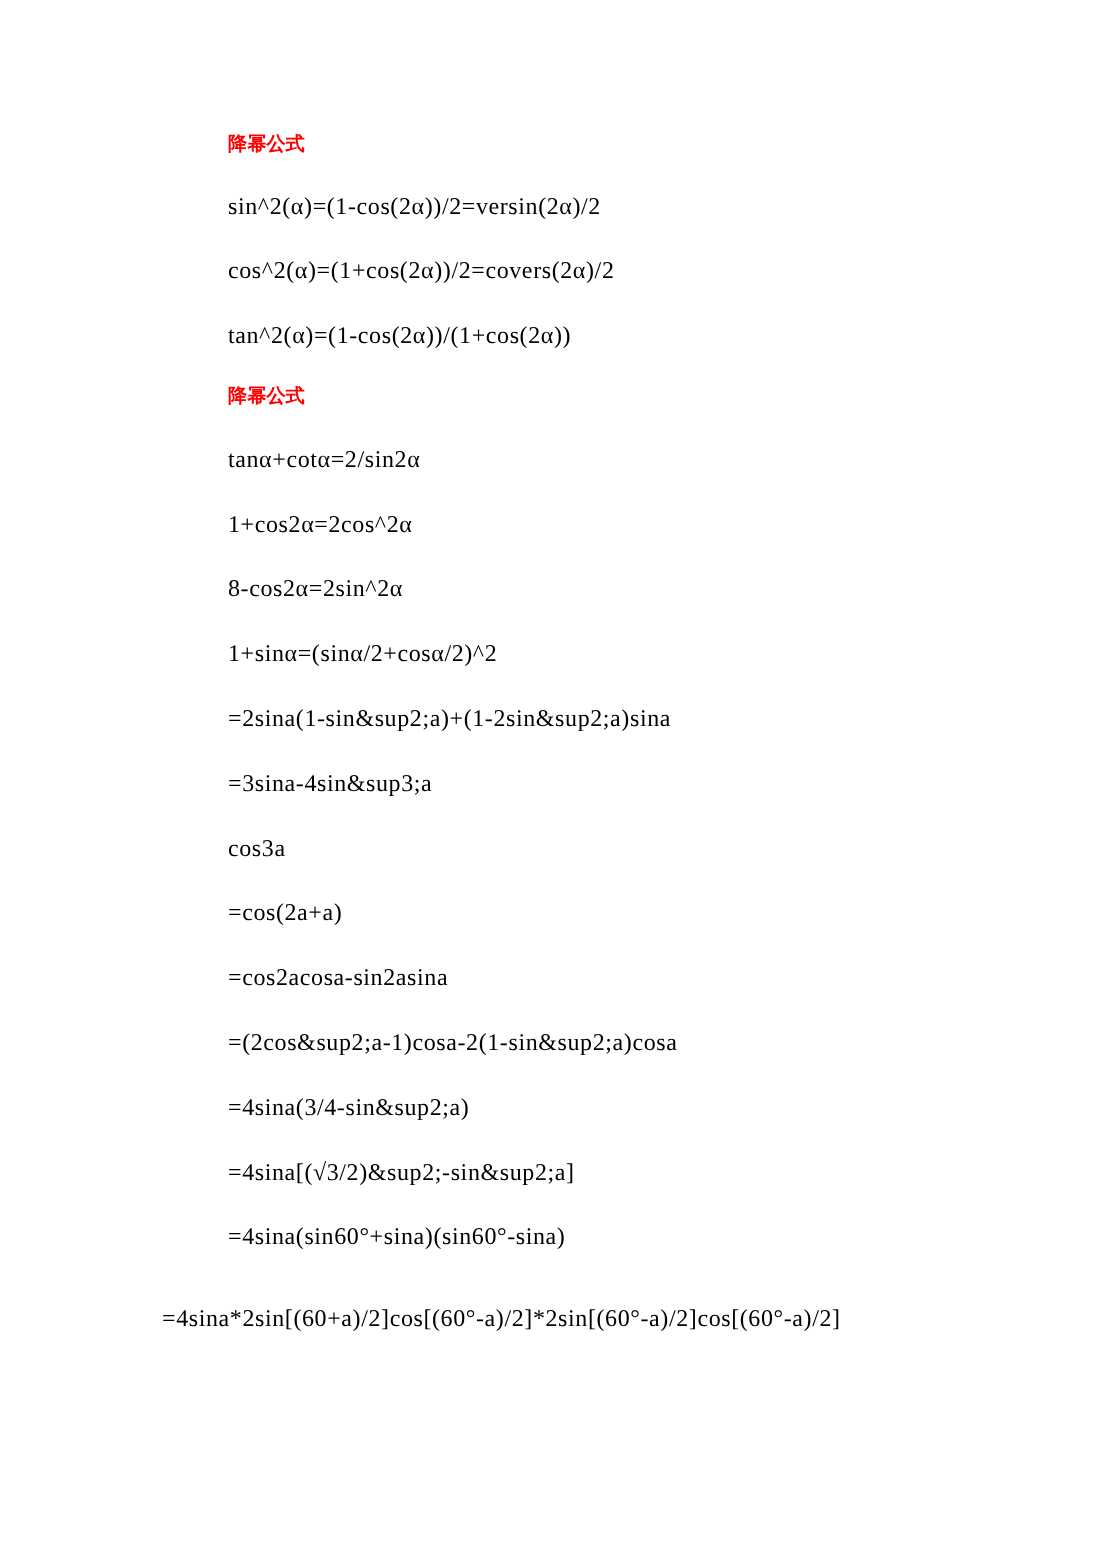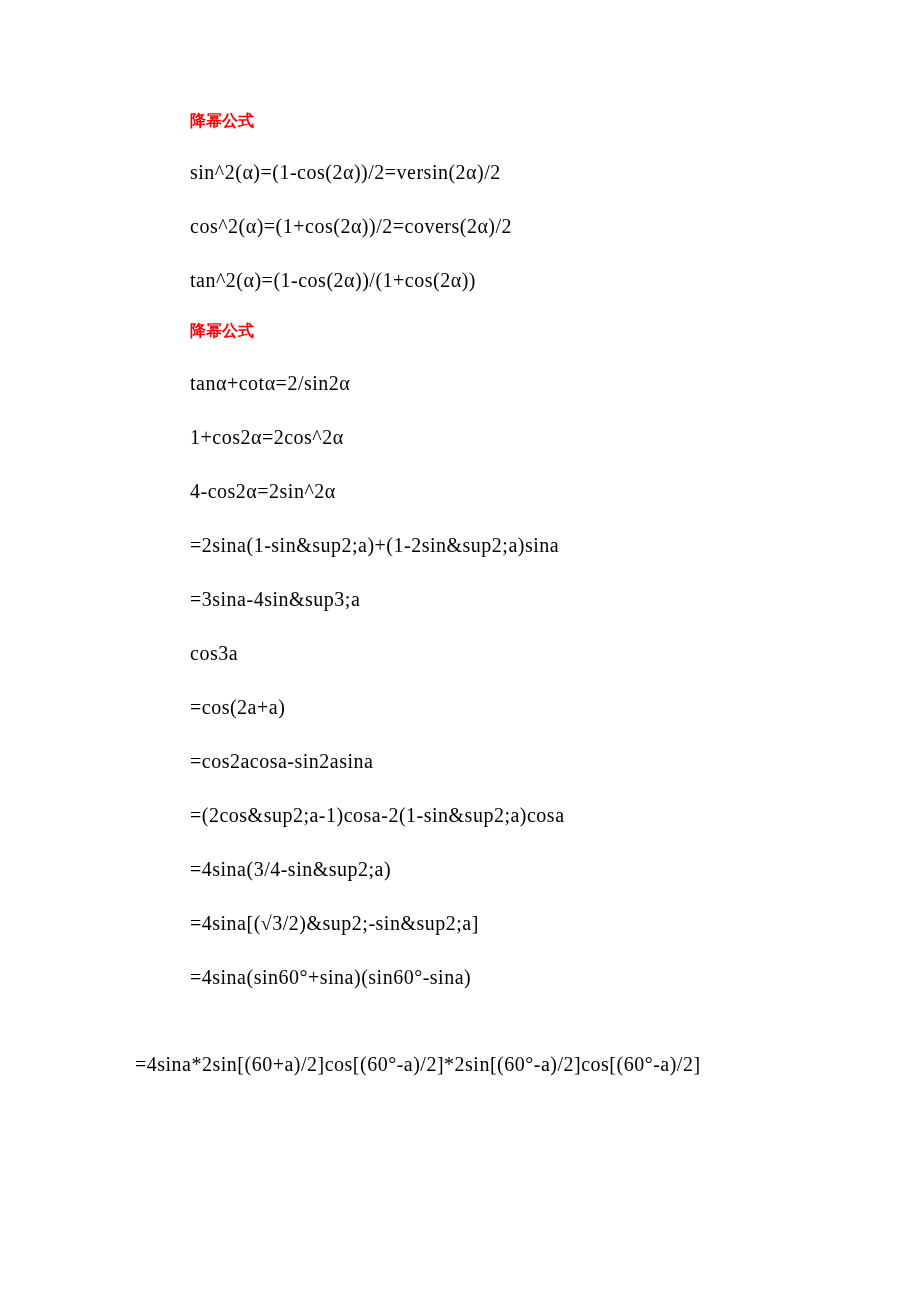--- a/index.html
+++ b/index.html
@@ -25,37 +25,38 @@
   }
   .formula {
     color: #000000;
     margin: 0 0 26px 0;
     font-size: 20px;
     letter-spacing: 0.5px;
     white-space: nowrap;
   }
   .outdent {
     margin-left: -55px;
-    margin-top: 59px;
+    margin-top: 40px;
   }
 </style>
 </head>
 <body>
 
 <div class="page">
 
   <div class="heading">降幂公式</div>
   <div class="formula">sin^2(α)=(1-cos(2α))/2=versin(2α)/2</div>
   <div class="formula">cos^2(α)=(1+cos(2α))/2=covers(2α)/2</div>
   <div class="formula">tan^2(α)=(1-cos(2α))/(1+cos(2α))</div>
 
   <div class="heading">降幂公式</div>
   <div class="formula">tanα+cotα=2/sin2α</div>
   <div class="formula">1+cos2α=2cos^2α</div>
-  <div class="formula">4-cos2α=2sin^2α</div>
+  <div class="formula">8-cos2α=2sin^2α</div>
+  <div class="formula">1+sinα=(sinα/2+cosα/2)^2</div>
   <div class="formula">=2sina(1-sin&amp;sup2;a)+(1-2sin&amp;sup2;a)sina</div>
   <div class="formula">=3sina-4sin&amp;sup3;a</div>
   <div class="formula">cos3a</div>
   <div class="formula">=cos(2a+a)</div>
   <div class="formula">=cos2acosa-sin2asina</div>
   <div class="formula">=(2cos&amp;sup2;a-1)cosa-2(1-sin&amp;sup2;a)cosa</div>
   <div class="formula">=4sina(3/4-sin&amp;sup2;a)</div>
   <div class="formula">=4sina[(√3/2)&amp;sup2;-sin&amp;sup2;a]</div>
   <div class="formula">=4sina(sin60°+sina)(sin60°-sina)</div>
 

